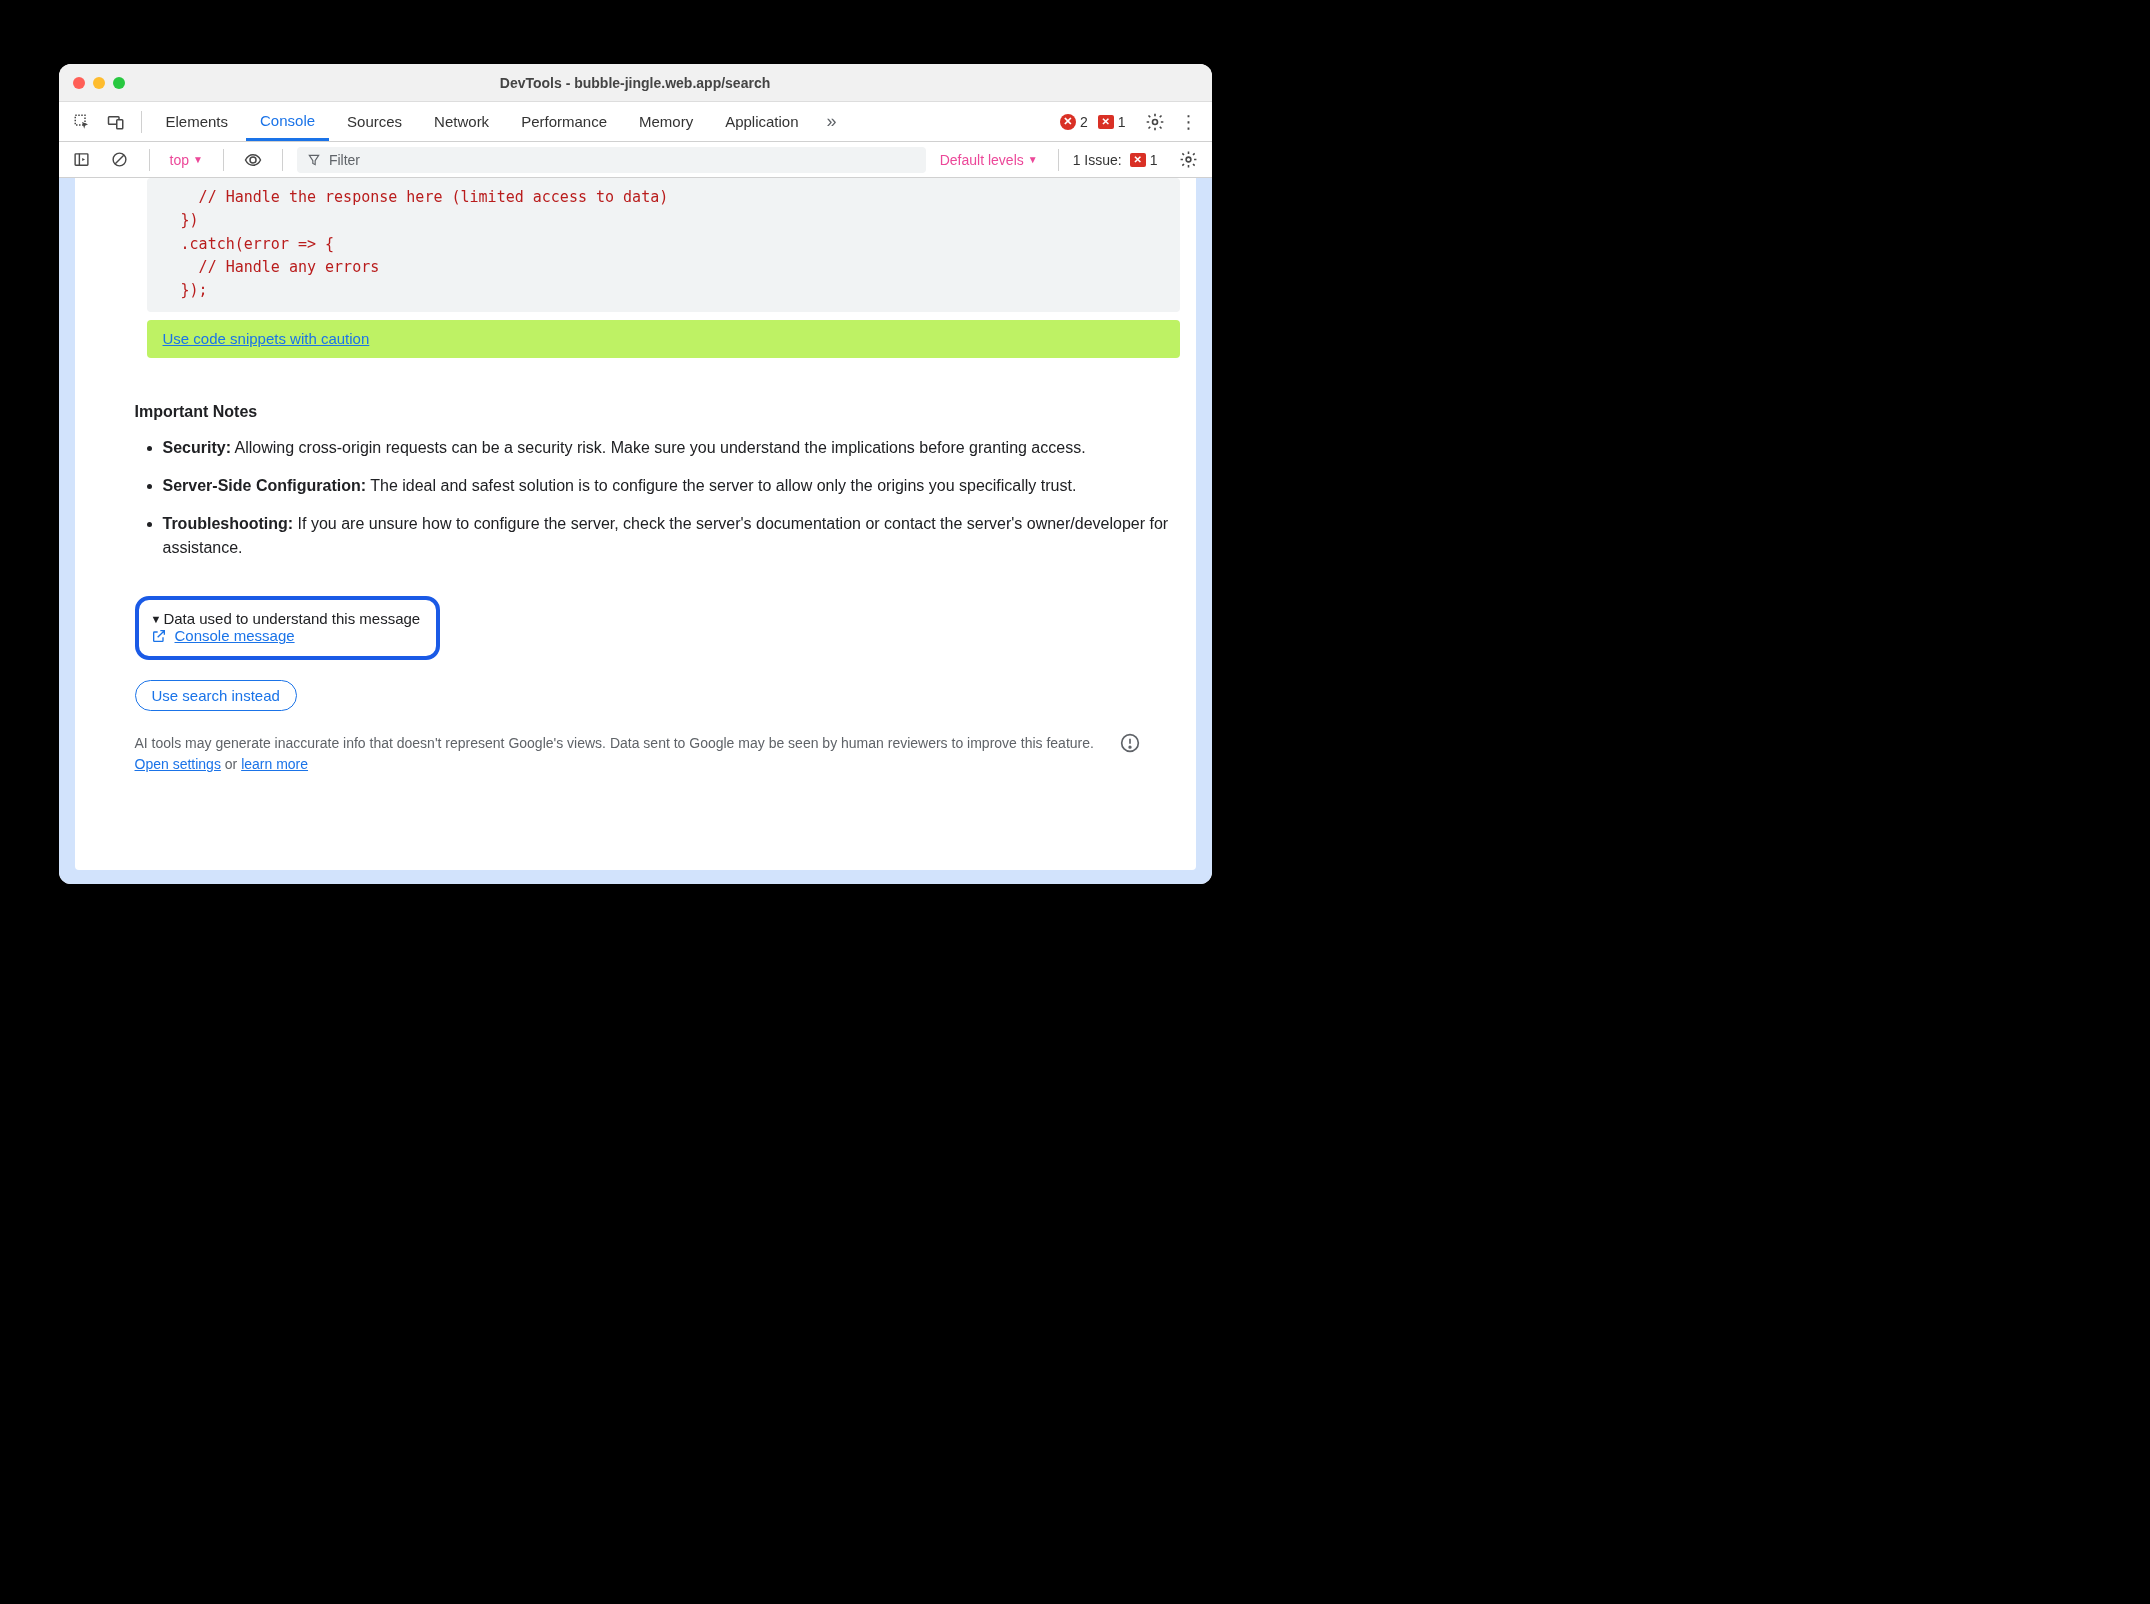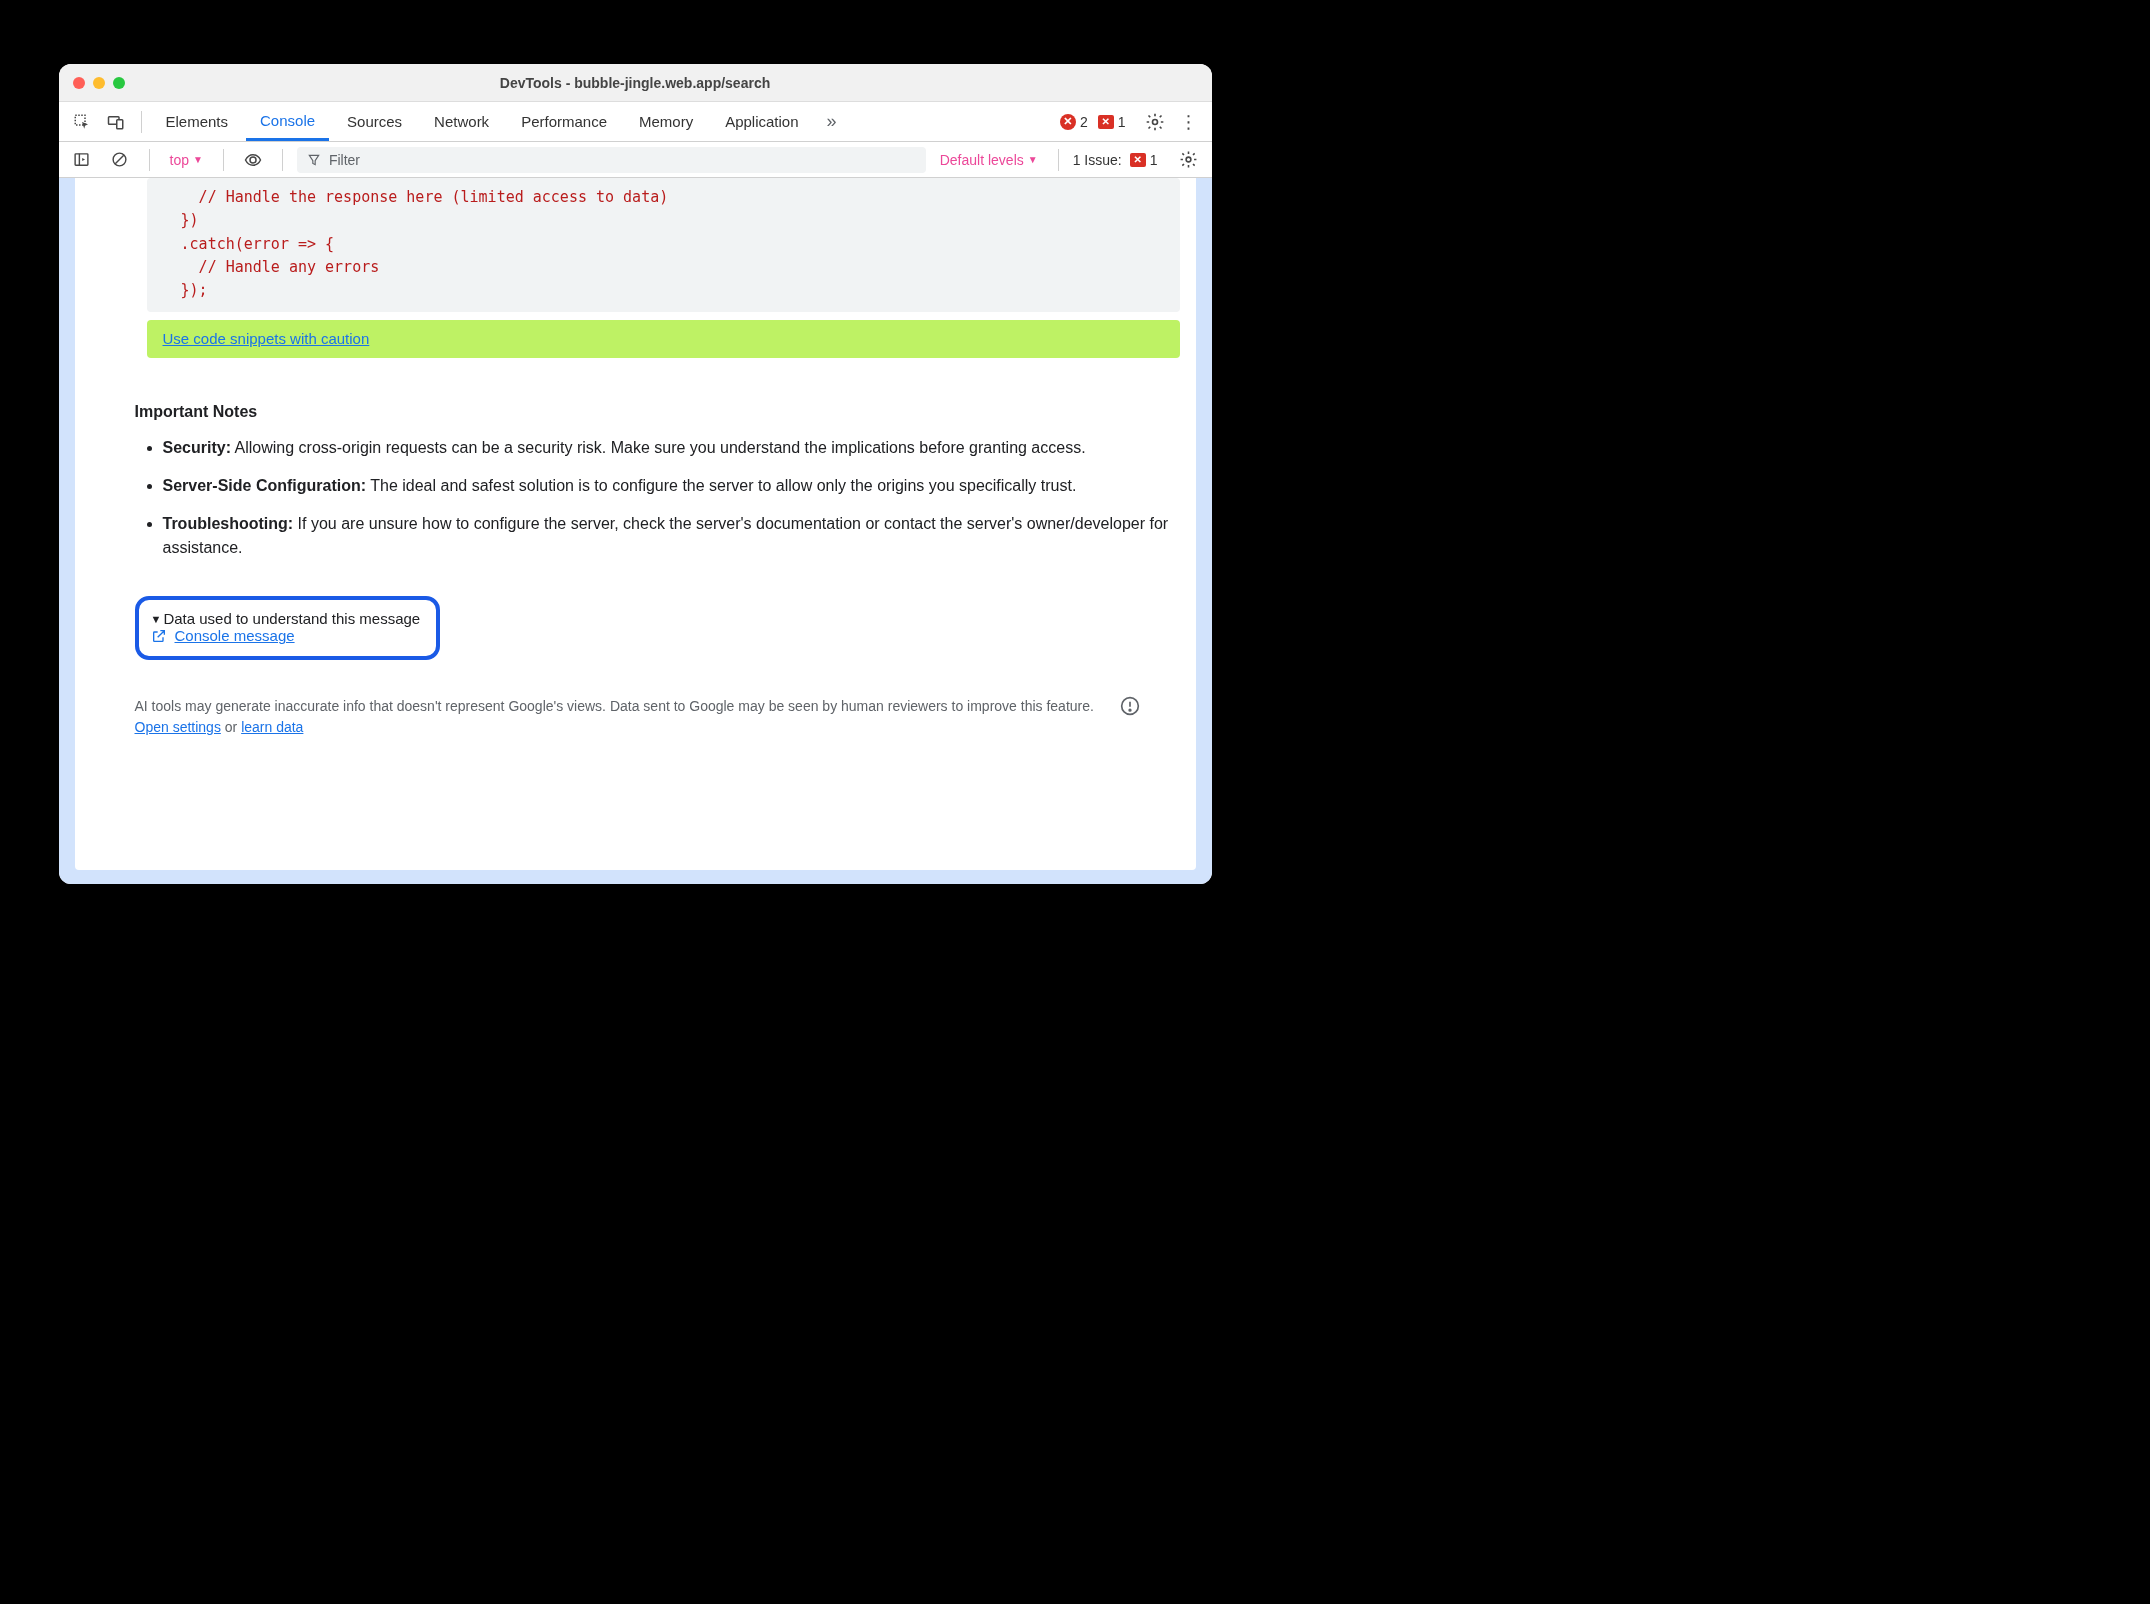--- a/index.html
+++ b/index.html
@@ -268,24 +268,25 @@
         <div class="data-link">
           <span class="icn">
             <svg width="16" height="16" viewBox="0 0 24 24" fill="none" stroke="#1a73e8" stroke-width="2">
                 <path d="M14 4h6v6M20 4L10 14M18 14v5a1 1 0 0 1-1 1H5a1 1 0 0 1-1-1V7a1 1 0 0 1 1-1h5"></path>
               </svg>
           </span>
           <a href="#">Console message</a>
         </div>
       </div>
 
+      <div><button class="pill-btn">Use search instead</button></div>
 
       <div class="footer">
         <div>
-          <span>AI tools may generate inaccurate info that doesn't represent Google's views. Data sent to Google may be seen by human reviewers to improve this feature. </span><a href="#">Open settings</a><span> or </span><a href="#">learn data</a>
+          <span>AI tools may generate inaccurate info that doesn't represent Google's views. Data sent to Google may be seen by human reviewers to improve this feature. </span><a href="#">Open settings</a><span> or </span><a href="#">learn more</a>
         </div>
         <div class="warn">
           <svg width="20" height="20" viewBox="0 0 24 24" fill="none" stroke="#5f6368" stroke-width="2">
               <circle cx="12" cy="12" r="10"></circle>
               <line x1="12" y1="7" x2="12" y2="13"></line>
               <circle cx="12" cy="17" r="1" fill="#5f6368"></circle>
             </svg>
         </div>
       </div>
 

